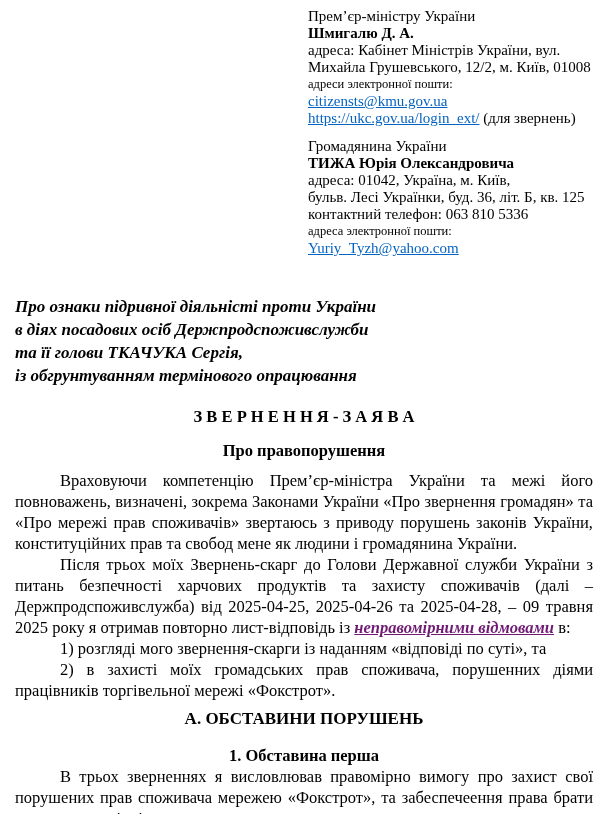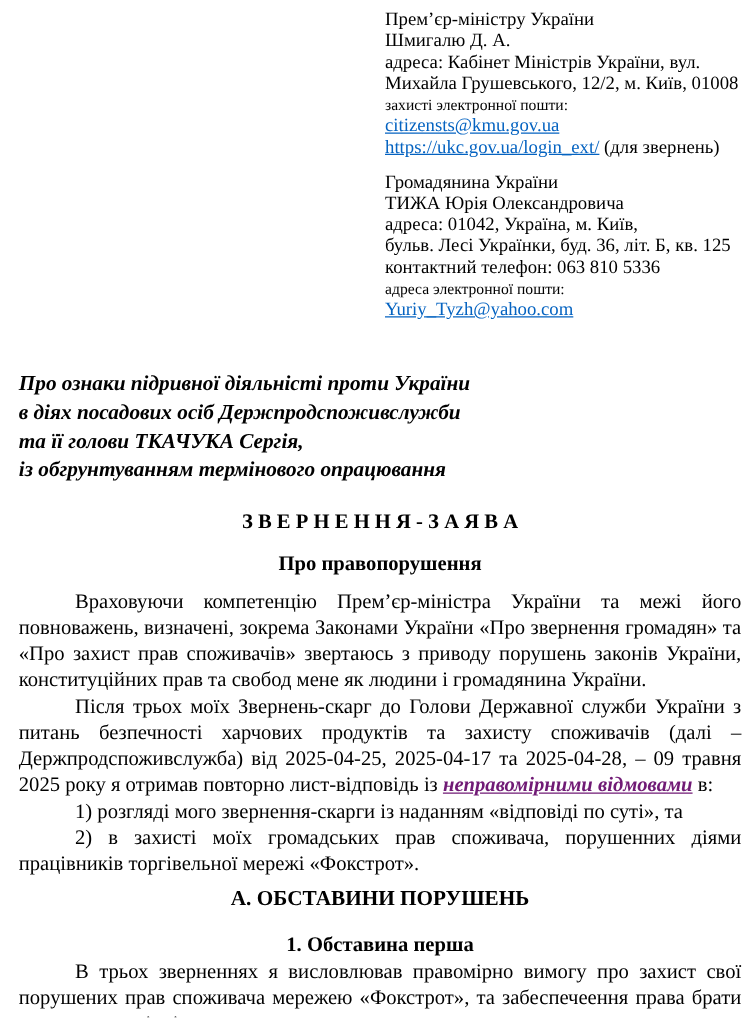--- a/index.html
+++ b/index.html
@@ -10,21 +10,21 @@
     box-sizing:border-box;
     padding:8px 7px 0 15px;
     font-family:"Liberation Serif","DejaVu Serif",serif;
     color:#000;
     overflow:hidden;
   }
   
   .addr-col { margin-left:293px; font-size:15px; line-height:17px; }
   .addr-group + .addr-group { margin-top:11px; }
   .addr-line { white-space:nowrap; }
-  .addr-name { font-weight:normal; }
+  .addr-name { font-weight:bold; }
   .addr-small { font-size:12.5px; }
   a.link { color:#0563C1; text-decoration:underline; cursor:pointer; }
   
   .subject { margin-top:38px; font-weight:bold; font-style:italic; font-size:17px; line-height:23px; }
   
   .title    { margin-top:19px; text-align:center; font-weight:bold; font-size:16.5px; line-height:21px; }
   .subtitle { margin-top:13px; text-align:center; font-weight:bold; font-size:16.5px; line-height:21px; }
   
   .body { margin-top:9px; font-size:16.5px; line-height:21px; }
   .para { margin:0; text-align:justify; text-indent:45px; }
@@ -36,21 +36,21 @@
 <body>
 
 <div class="page">
 
   <div class="addr-col">
     <div class="addr-group">
       <div class="addr-line">Прем’єр-міністру України</div>
       <div class="addr-line addr-name">Шмигалю Д. А.</div>
       <div class="addr-line">адреса: Кабінет Міністрів України, вул.</div>
       <div class="addr-line">Михайла Грушевського, 12/2, м. Київ, 01008</div>
-      <div class="addr-line addr-small">захисті электронної пошти:</div>
+      <div class="addr-line addr-small">адреси электронної пошти:</div>
       <div class="addr-line"><a class="link">citizensts@kmu.gov.ua</a></div>
       <div class="addr-line"><a class="link">https://ukc.gov.ua/login_ext/</a><span> (для звернень)</span></div>
     </div>
 
     <div class="addr-group">
       <div class="addr-line">Громадянина України</div>
       <div class="addr-line addr-name">ТИЖА Юрія Олександровича</div>
       <div class="addr-line">адреса: 01042, Україна, м. Київ,</div>
       <div class="addr-line">бульв. Лесі Українки, буд. 36, літ. Б, кв. 125</div>
       <div class="addr-line">контактний телефон: 063 810 5336</div>
@@ -63,22 +63,22 @@
     <div>Про ознаки підривної діяльністі проти України</div>
     <div>в діях посадових осіб Держпродспоживслужби</div>
     <div>та її голови ТКАЧУКА Сергія,</div>
     <div>із обгрунтуванням термінового опрацювання</div>
   </div>
 
   <div class="title">З В Е Р Н Е Н Н Я - З А Я В А</div>
   <div class="subtitle">Про правопорушення</div>
 
   <div class="body">
-    <p class="para">Враховуючи компетенцію Прем’єр-міністра України та межі його повноважень, визначені, зокрема Законами України «Про звернення громадян» та «Про захист прав споживачів»  звертаюсь з приводу порушень законів України, конституційних прав та свобод мене як людини і громадянина України.</p>
-    <p class="para"><span>Після трьох моїх Звернень-скарг до Голови Державної служби України з питань безпечності харчових продуктів та захисту споживачів (далі – Держпродспоживслужба) від 2025-04-25, 2025-04-17 та 2025-04-28, – 09 травня 2025 року я отримав повторно лист-відповідь із </span><span class="highlight">неправомірними відмовами</span><span> в:</span></p>
+    <p class="para">Враховуючи компетенцію Прем’єр-міністра України та межі його повноважень, визначені, зокрема Законами України «Про звернення громадян» та «Про мережі прав споживачів»  звертаюсь з приводу порушень законів України, конституційних прав та свобод мене як людини і громадянина України.</p>
+    <p class="para"><span>Після трьох моїх Звернень-скарг до Голови Державної служби України з питань безпечності харчових продуктів та захисту споживачів (далі – Держпродспоживслужба) від 2025-04-25, 2025-04-26 та 2025-04-28, – 09 травня 2025 року я отримав повторно лист-відповідь із </span><span class="highlight">неправомірними відмовами</span><span> в:</span></p>
     <p class="para">1) розгляді мого звернення-скарги із наданням «відповіді по суті», та</p>
     <p class="para">2) в захисті моїх громадських прав споживача, порушенних діями працівників торгівельної мережі «Фокстрот».</p>
     <div class="heading">А. ОБСТАВИНИ ПОРУШЕНЬ</div>
     <div class="subheading">1. Обставина перша</div>
     <p class="para">В трьох зверненнях я висловлював правомірно вимогу про захист свої порушених прав споживача мережею «Фокстрот», та забеспечеення права брати участь в перевірці заяви-скарги:</p>
   </div>
 
 </div>
 
 </body></html>

